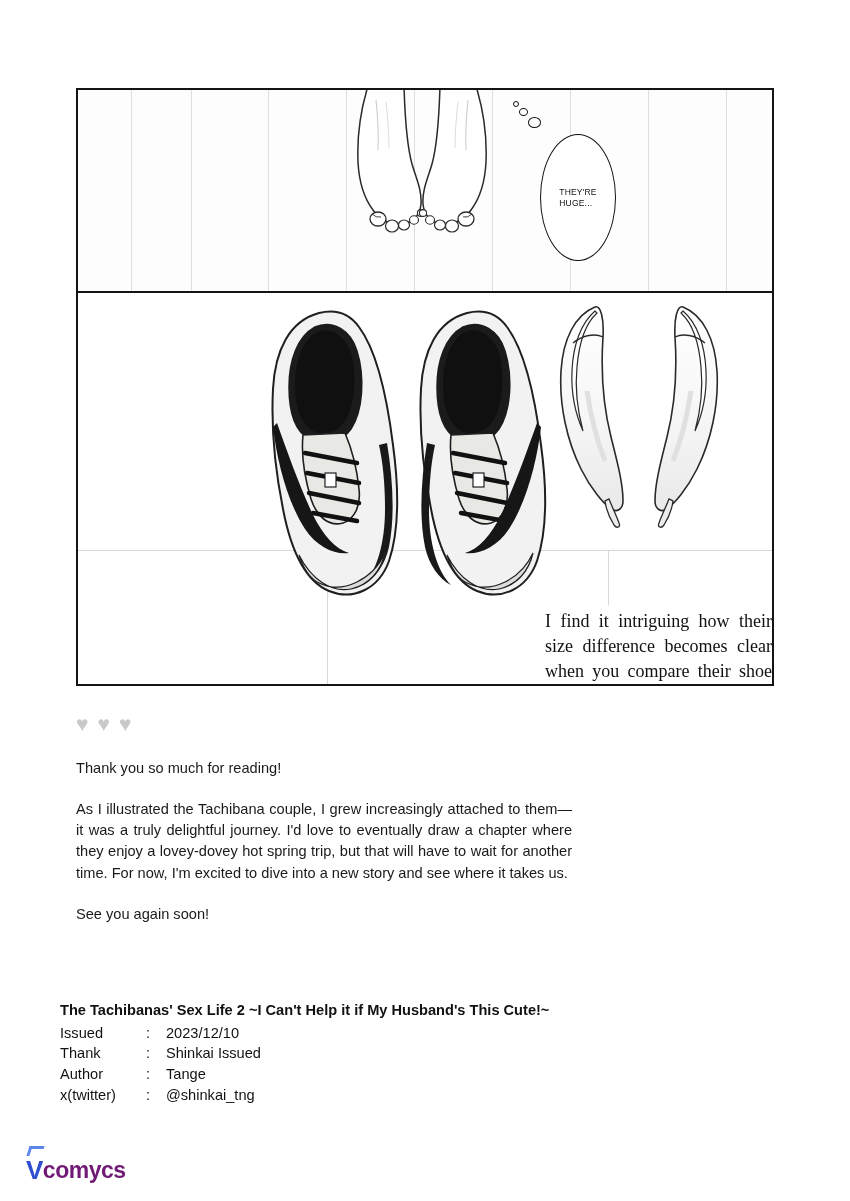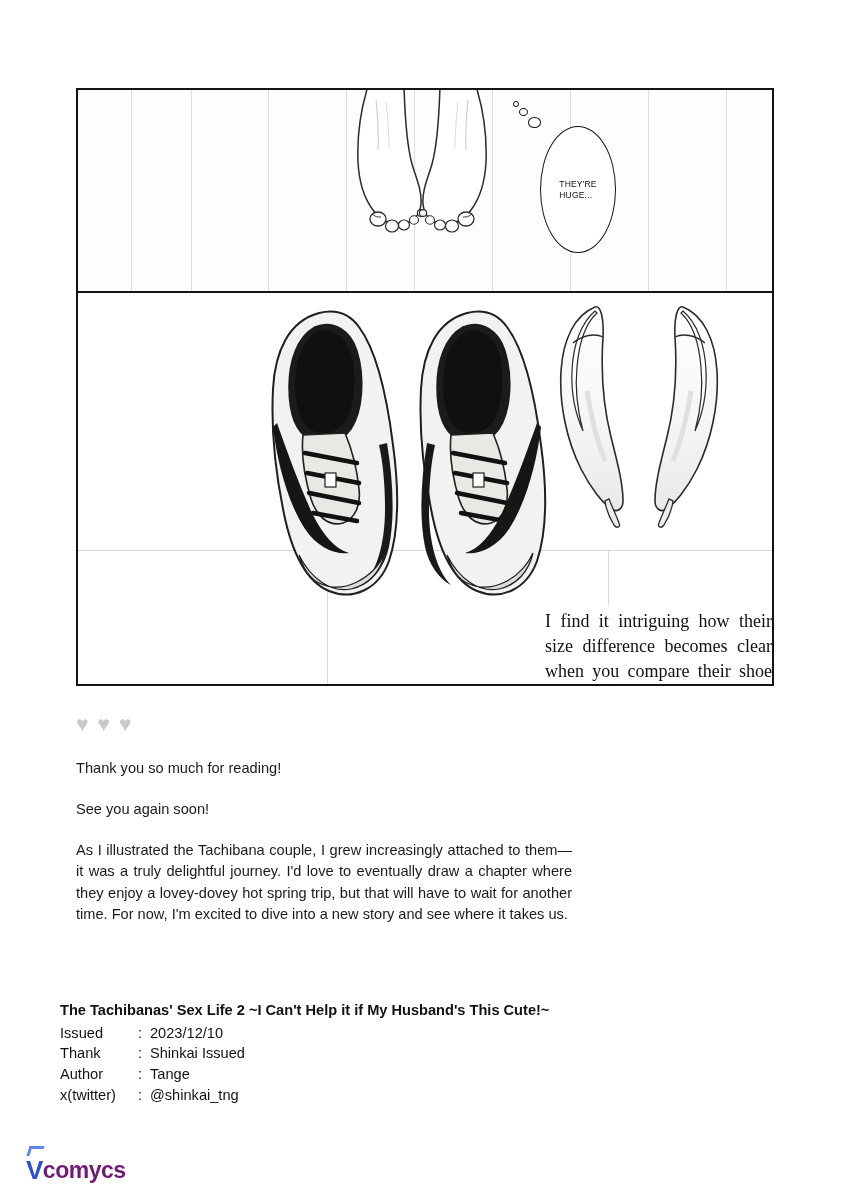--- a/index.html
+++ b/index.html
@@ -65,21 +65,21 @@
     position: absolute;
     top: 0; bottom: 0;
     width: 1px;
     background: #d8d8d8;
   }
 
   
   .bubble {
     position: absolute;
     left: 462px;
-    top: 36px;
+    top: 44px;
     width: 74px;
     height: 125px;
     border: 1.6px solid #111;
     border-radius: 50% / 50%;
     background: #fff;
     display: flex;
     align-items: center;
     justify-content: center;
     text-align: left;
   }
@@ -152,20 +152,21 @@
     font-size: 14.6px;
     line-height: 1.42;
     color: #121212;
   }
   .credits-title {
     font-weight: bold;
     margin-bottom: 2px;
   }
   .credit-row {
     display: flex;
+    gap: 8px;
   }
   .credit-key { width: 78px; }
   .credit-sep { width: 12px; }
   .credit-val { }
 
   
   .watermark {
     position: absolute;
     left: 26px;
     top: 1155px;
@@ -354,22 +355,22 @@
 </div>
 
 <div class="hearts">
   <span>♥</span>
   <span>♥</span>
   <span>♥</span>
 </div>
 
 <div class="afterword">
   <p>Thank you so much for reading!</p>
+  <p>As I illustrated the Tachibana couple, I grew increasingly attached to them—it was a truly delightful journey. I'd love to eventually draw a chapter where they enjoy a lovey-dovey hot spring trip, but that will have to wait for another time. For now, I'm excited to dive into a new story and see where it takes us.</p>
   <p>See you again soon!</p>
-  <p>As I illustrated the Tachibana couple, I grew increasingly attached to them—it was a truly delightful journey. I'd love to eventually draw a chapter where they enjoy a lovey-dovey hot spring trip, but that will have to wait for another time. For now, I'm excited to dive into a new story and see where it takes us.</p>
 </div>
 
 <div class="credits">
   <div class="credits-title">The Tachibanas' Sex Life 2 ~I Can't Help it if My Husband's This Cute!~</div>
 
   <div class="credit-row">
     <span class="credit-key">Issued</span>
     <span class="credit-sep">:</span>
     <span class="credit-val">2023/12/10</span>
   </div>

